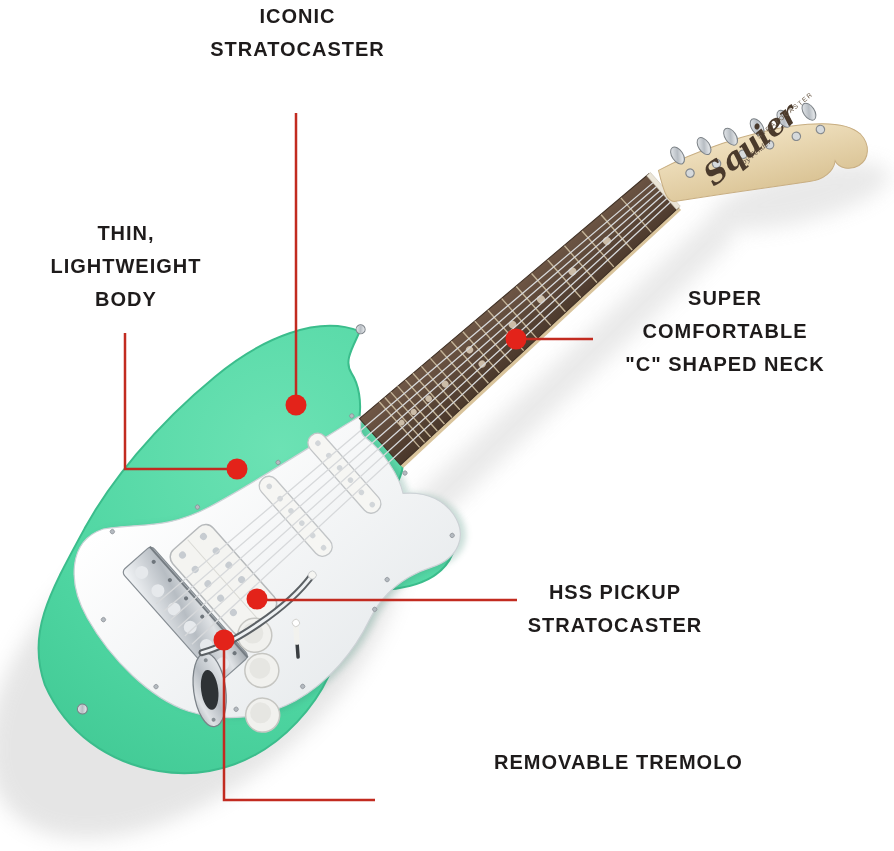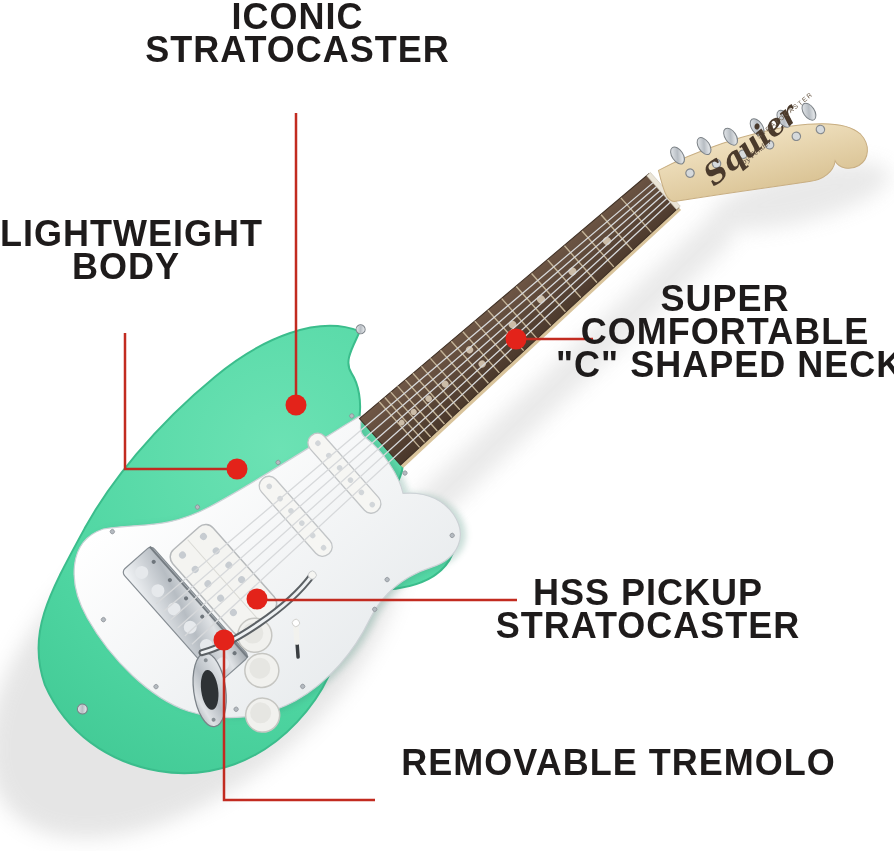--- a/index.html
+++ b/index.html
@@ -1,25 +1,25 @@
 <!DOCTYPE html>
 <html><head>
 <meta charset="utf-8">
 <style>
   html,body{margin:0;padding:0;background:#ffffff;}
   #stage{position:relative;width:894px;height:851px;background:#ffffff;overflow:hidden;
          font-family:"Liberation Sans",sans-serif;}
   #guitar-svg{position:absolute;left:0;top:0;}
   .label{position:absolute;text-align:center;color:#1e1b1b;font-weight:700;
-         font-size:36px;line-height:33px;letter-spacing:1px;}
+         font-size:20px;line-height:33px;letter-spacing:1px;}
   .label span{display:block;white-space:nowrap;}
   #label-body-shape{left:120px;top:0px;width:355px;}
   #label-thin-body{left:0px;top:217px;width:252px;}
   #label-neck{left:556px;top:282px;width:338px;}
-  #label-hss{left:468px;top:576px;width:360px;}
+  #label-hss{left:435px;top:576px;width:360px;}
   #label-tremolo{left:366px;top:746px;width:505px;}
 </style>
 </head>
 <body>
 
 <div id="stage">
 
 <svg id="guitar-svg" width="894" height="851" viewBox="0 0 894 851">
   <defs>
     <filter id="soft" x="-60%" y="-60%" width="220%" height="220%">
@@ -241,20 +241,21 @@
     <circle cx="224" cy="640" r="10.5"></circle>
   </g>
 </svg>
 
 <div class="label" id="label-body-shape">
   <span>ICONIC</span>
   <span>STRATOCASTER</span>
 </div>
 
 <div class="label" id="label-thin-body">
+  <span>THIN,</span>
   <span>LIGHTWEIGHT</span>
   <span>BODY</span>
 </div>
 
 <div class="label" id="label-neck">
   <span>SUPER</span>
   <span>COMFORTABLE</span>
   <span>"C" SHAPED NECK</span>
 </div>
 

